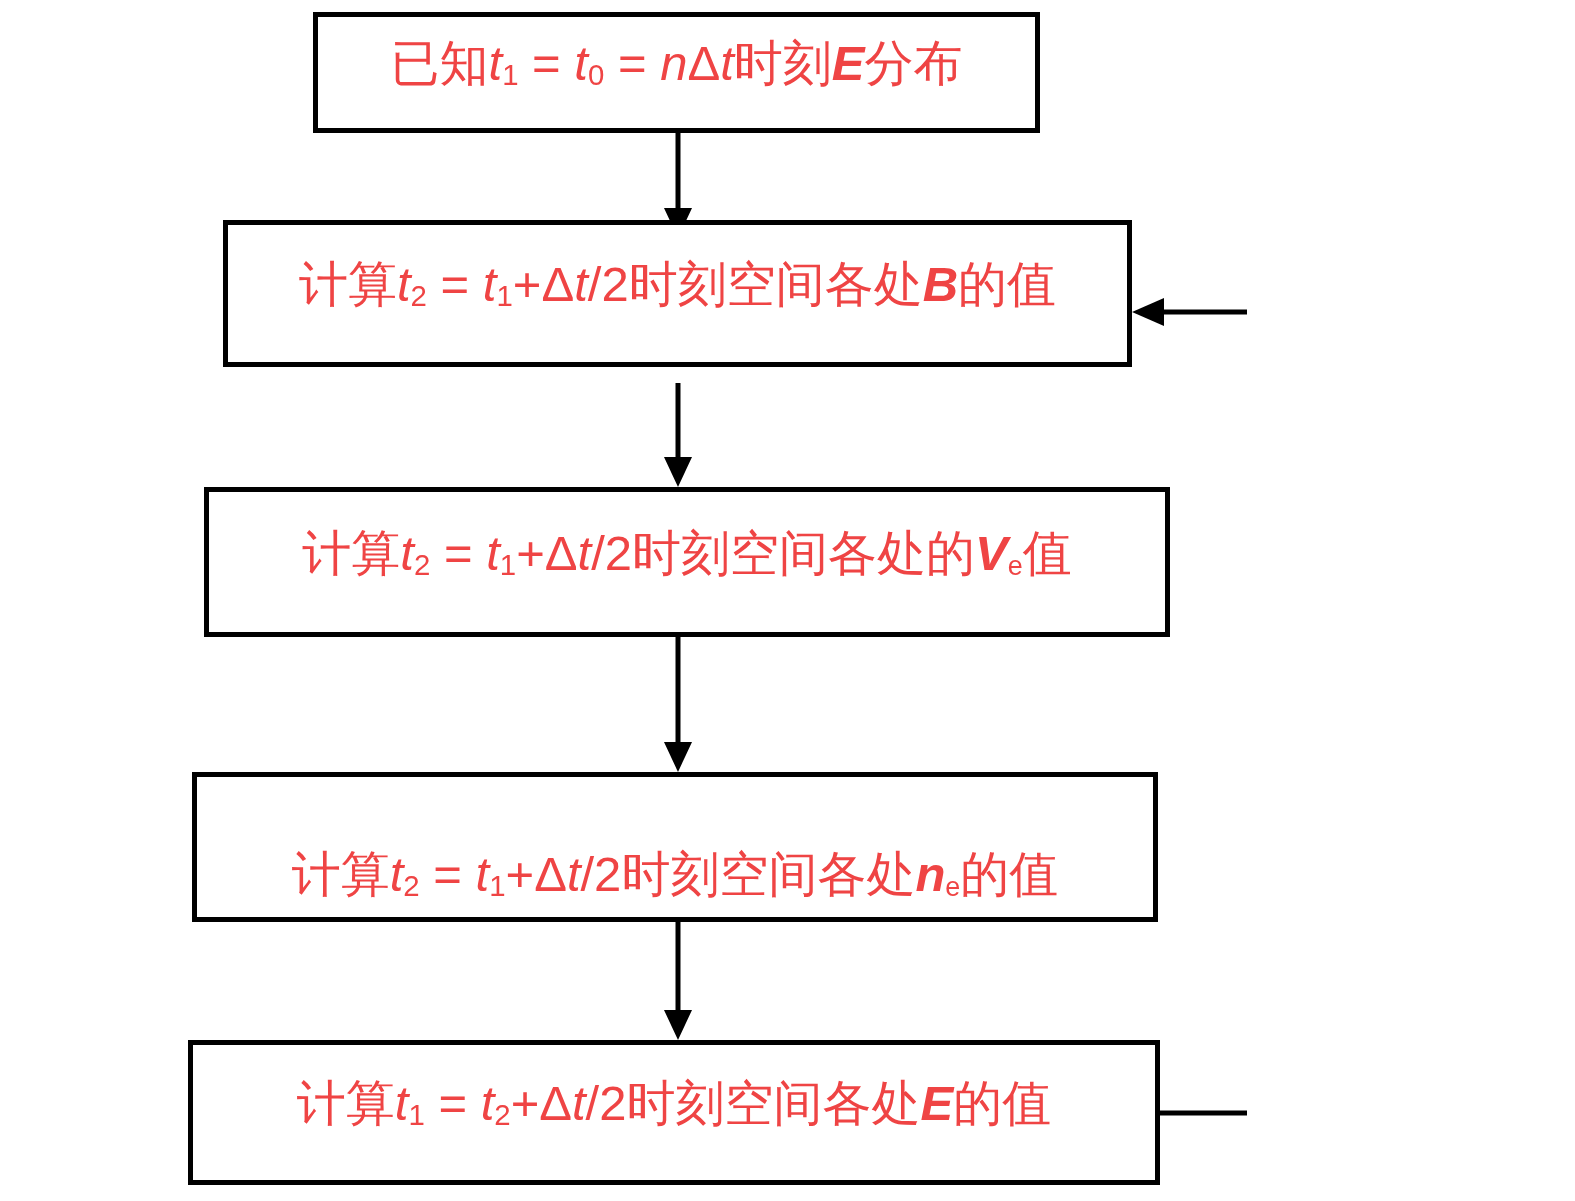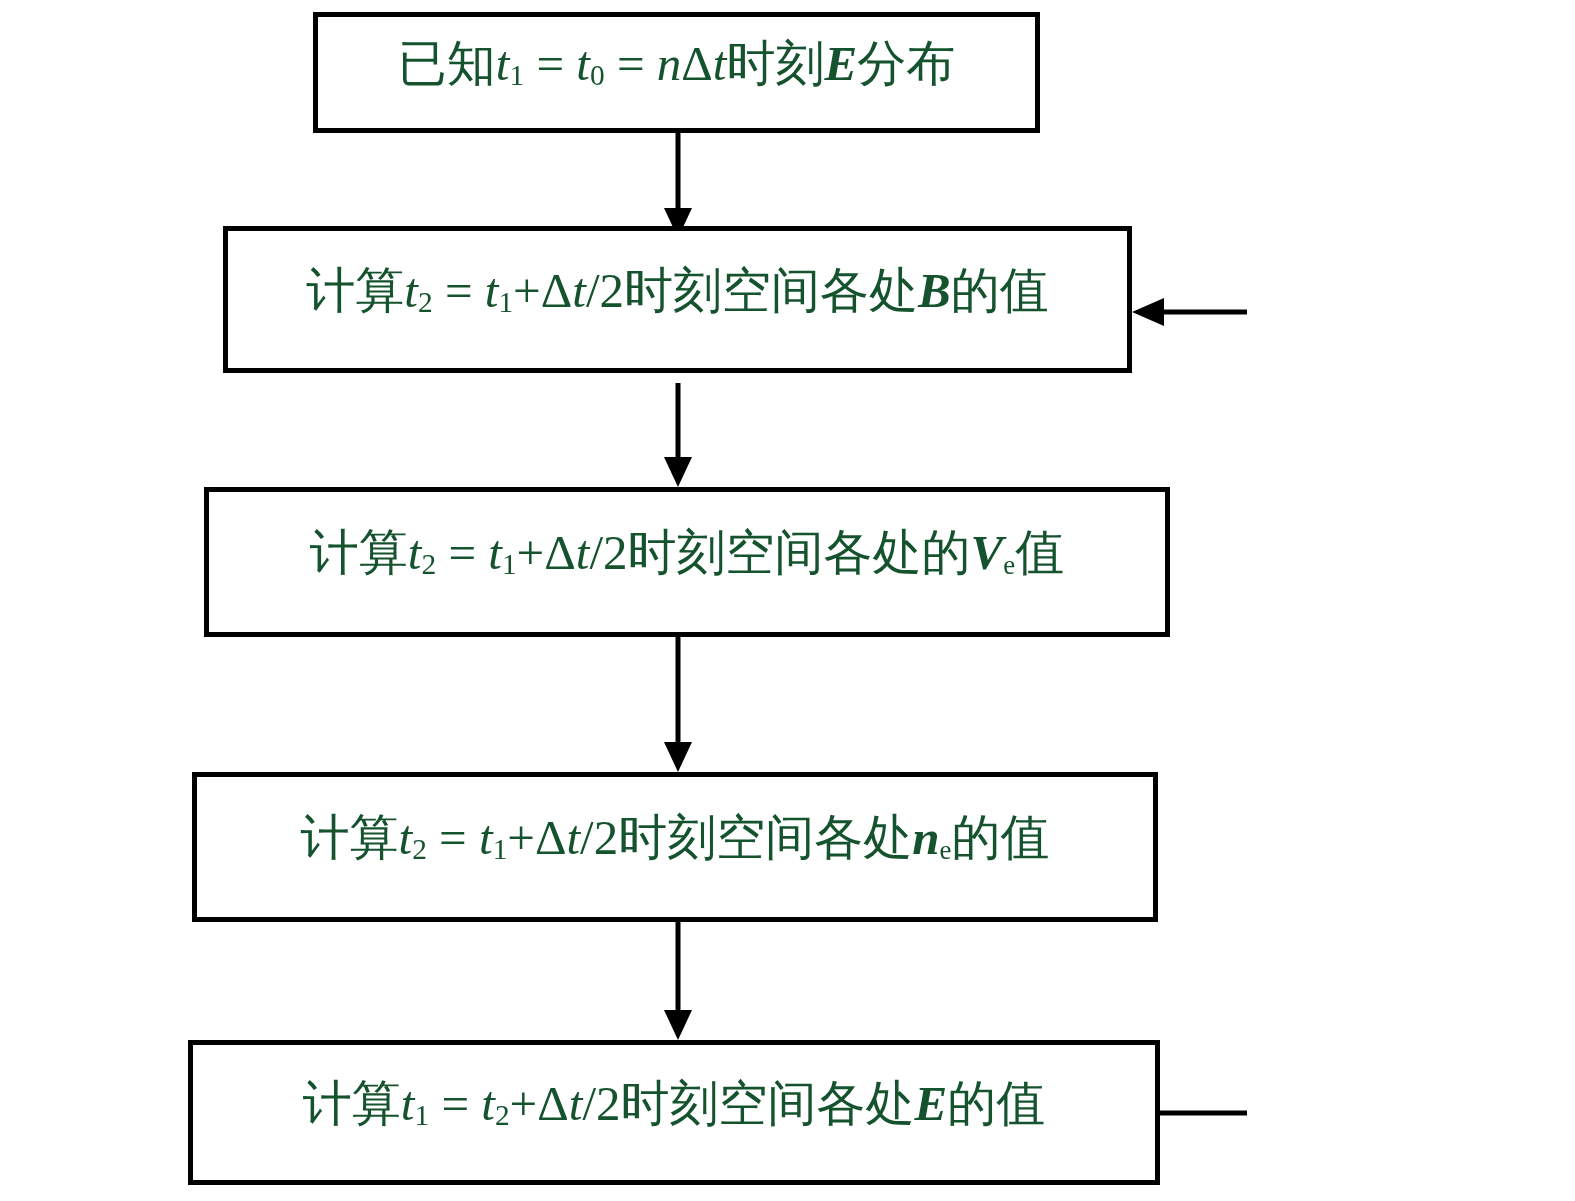--- a/index.html
+++ b/index.html
@@ -5,45 +5,45 @@
   html, body {
     margin: 0;
     padding: 0;
     background: #ffffff;
   }
   .canvas {
     position: relative;
     width: 1247px;
     height: 1201px;
     background: #ffffff;
-    font-family: Liberation Serif, serif;
-    color: #14532d;
+    font-family: Liberation Sans, sans-serif;
+    color: #ef4444;
     overflow: hidden;
   }
   .connector-layer {
     position: absolute;
     left: 0;
     top: 0;
     width: 1575px;
     height: 1201px;
   }
   .flow-box {
     position: absolute;
     box-sizing: border-box;
     border: 5px solid #000000;
     background: #ffffff;
     display: flex;
     align-items: center;
     justify-content: center;
     padding-bottom: 16px; 
   }
   .box-1 { left: 313px; top: 12px;   width: 727px; height: 121px; }
-  .box-2 { left: 223px; top: 226px;  width: 909px; height: 147px; }
+  .box-2 { left: 223px; top: 220px;  width: 909px; height: 147px; }
   .box-3 { left: 204px; top: 487px;  width: 966px; height: 150px; }
-  .box-4 { left: 192px; top: 772px;  width: 966px; height: 150px; }
+  .box-4 { left: 192px; top: 772px;  width: 966px; height: 150px; align-items: flex-end; }
   .box-5 { left: 188px; top: 1040px; width: 972px; height: 145px; }
 
   .box-label {
     font-size: 49px;
     line-height: 1;
     white-space: nowrap;
   }
   
   .seg-cn  { font-style: normal; }
   .seg-rm  { font-style: normal; }

